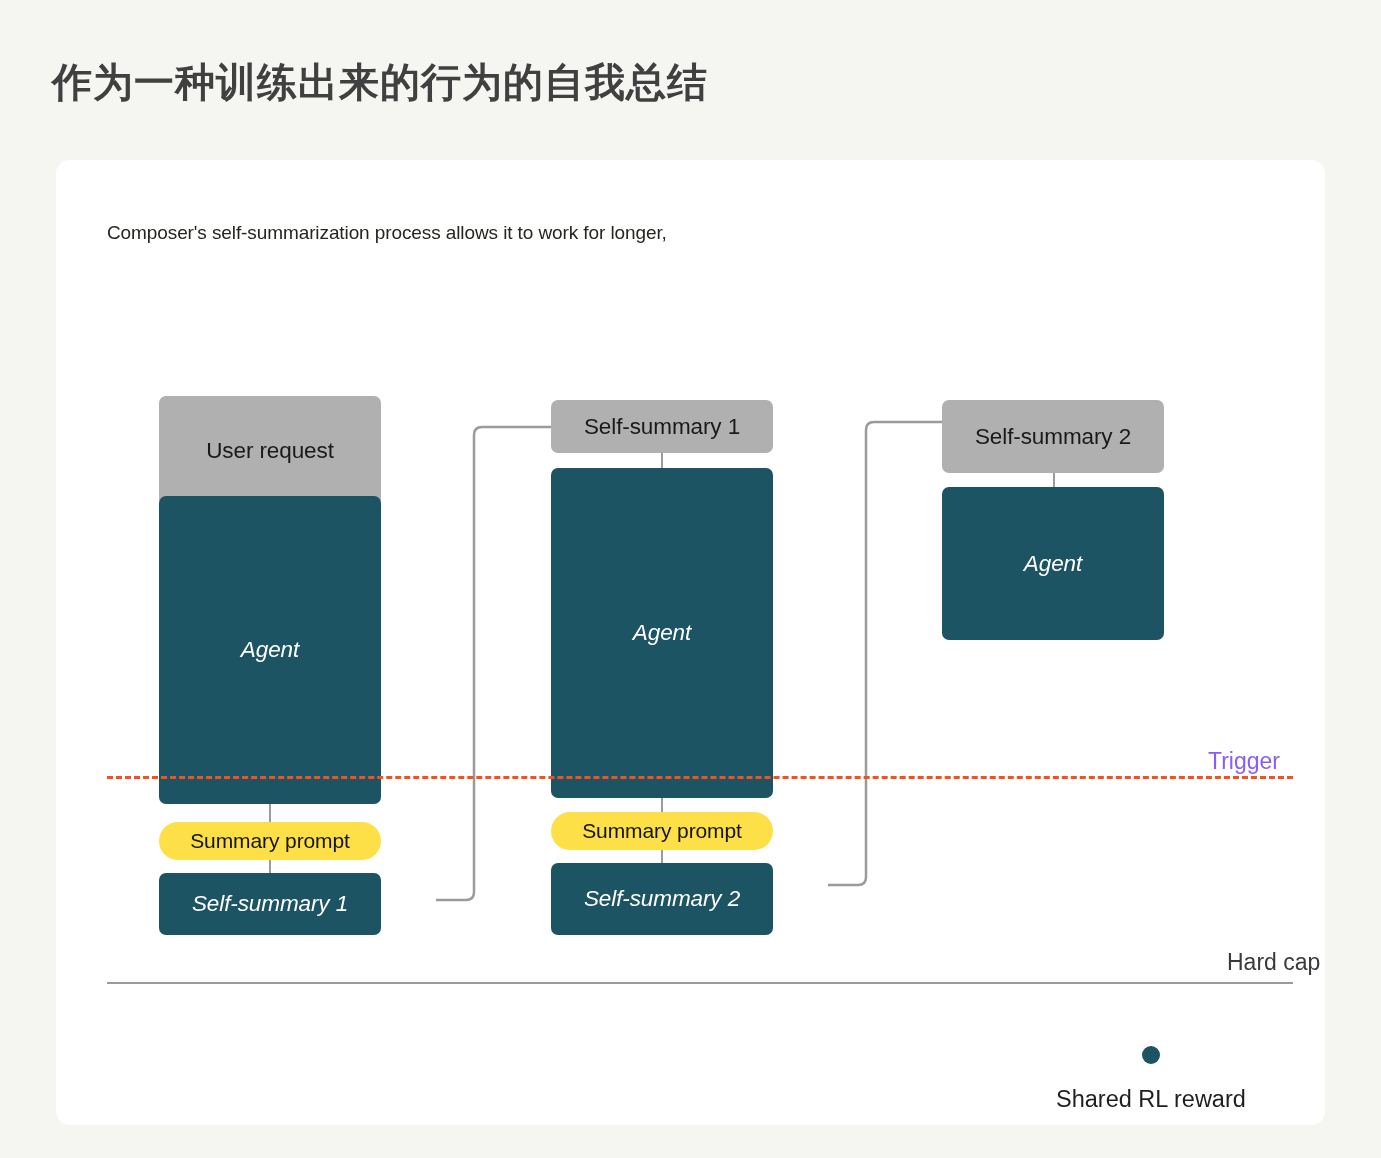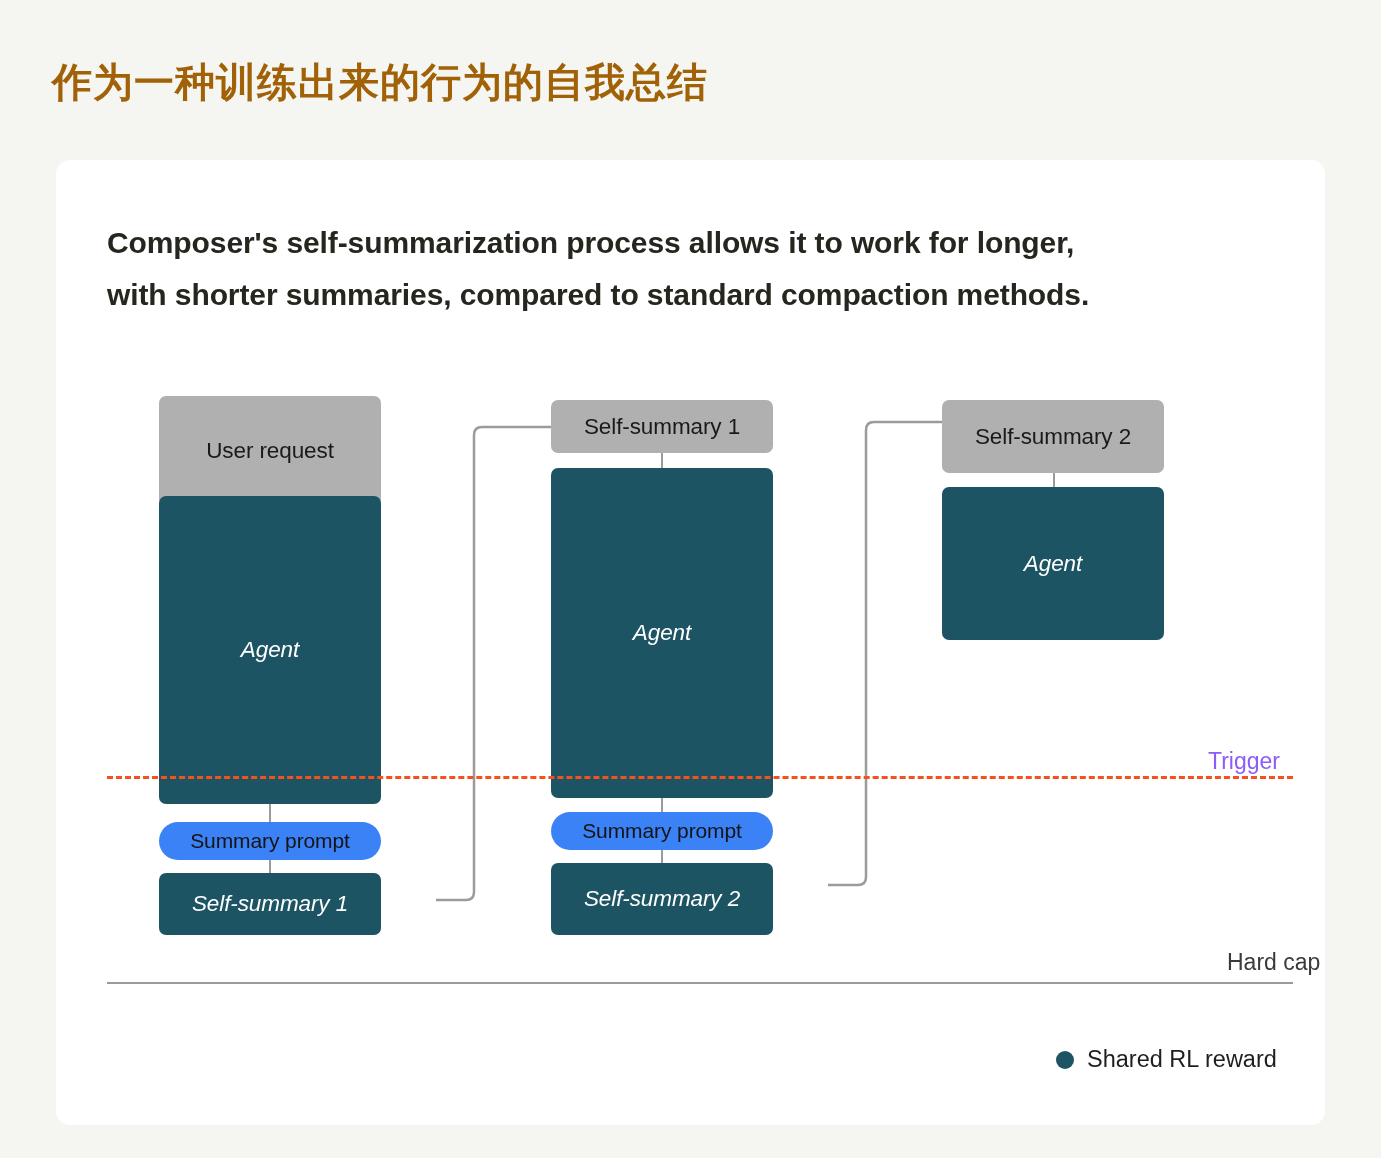--- a/index.html
+++ b/index.html
@@ -11,41 +11,41 @@
     font-family: "Liberation Sans", sans-serif;
     overflow: hidden;
   }
 
   .page-title {
     position: absolute;
     left: 52px;
     top: 58px;
     font-size: 40px;
     font-weight: bold;
-    color: #a16207;
+    color: #404040;
     letter-spacing: 1px;
     line-height: 1.2;
   }
 
   .card {
     position: absolute;
     left: 56px;
     top: 160px;
     width: 1269px;
     height: 965px;
     background: #ffffff;
     border-radius: 14px;
   }
 
   .card-subtitle {
     position: absolute;
     left: 51px;
     top: 57px;
-    font-size: 30px;
-    font-weight: bold;
+    font-size: 19px;
+    font-weight: normal;
     color: #26261f;
     line-height: 1.72;
     letter-spacing: -0.1px;
   }
 
   
   .diagram {
     position: absolute;
     left: 0;
     top: 0;
@@ -59,21 +59,21 @@
     align-items: center;
     justify-content: center;
     border-radius: 7px;
     font-size: 22.5px;
     letter-spacing: -0.1px;
     z-index: 3;
   }
   .node.gray  { background: #b0b0b0; color: #1a1a1a; }
   .node.teal  { background: #1d5463; color: #ffffff; font-style: italic; }
   .node.pill  {
-    background: #3b82f6;
+    background: #fde047;
     color: #141414;
     border-radius: 999px;
     font-size: 21px;
     z-index: 5;
   }
 
   
   .stem {
     position: absolute;
     width: 2px;
@@ -109,21 +109,22 @@
     font-size: 23px;
     z-index: 2;
     margin-left: 44px;
   }
 
   
   .legend {
     position: absolute;
     display: flex;
     align-items: center;
-    gap: 13px;
+    gap: 22px;
+    flex-direction: column;
   }
   .legend-dot {
     width: 18px;
     height: 18px;
     border-radius: 50%;
     background: #1d5463;
     flex: none;
   }
   .legend-text {
     font-size: 23.5px;
@@ -132,21 +133,20 @@
 </style>
 </head>
 <body>
 
 <h1 class="page-title">作为一种训练出来的行为的自我总结</h1>
 
 <div class="card">
 
   <div class="card-subtitle">
     <div>Composer's self-summarization process allows it to work for longer,</div>
-    <div>with shorter summaries, compared to standard compaction methods.</div>
   </div>
 
   <div class="diagram">
 
     <div class="stem" style="left:213px; top:320px; height:26px;"></div>
     <div class="stem" style="left:213px; top:636px; height:36px;"></div>
     <div class="stem" style="left:213px; top:700px; height:40px;"></div>
 
     <div class="stem" style="left:605px; top:288px; height:26px;"></div>
     <div class="stem" style="left:605px; top:630px; height:26px;"></div>

